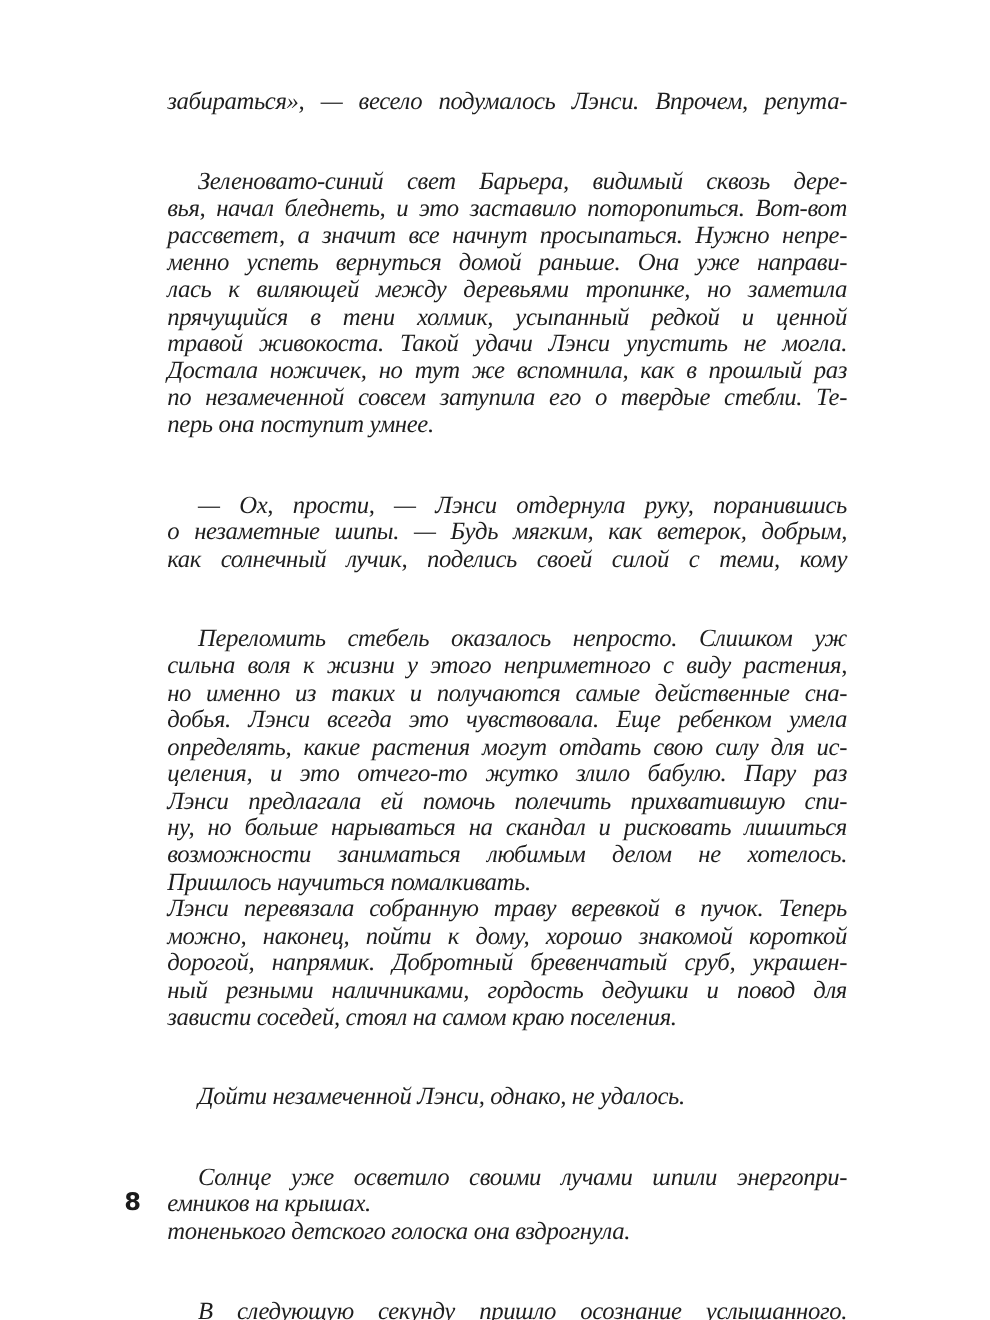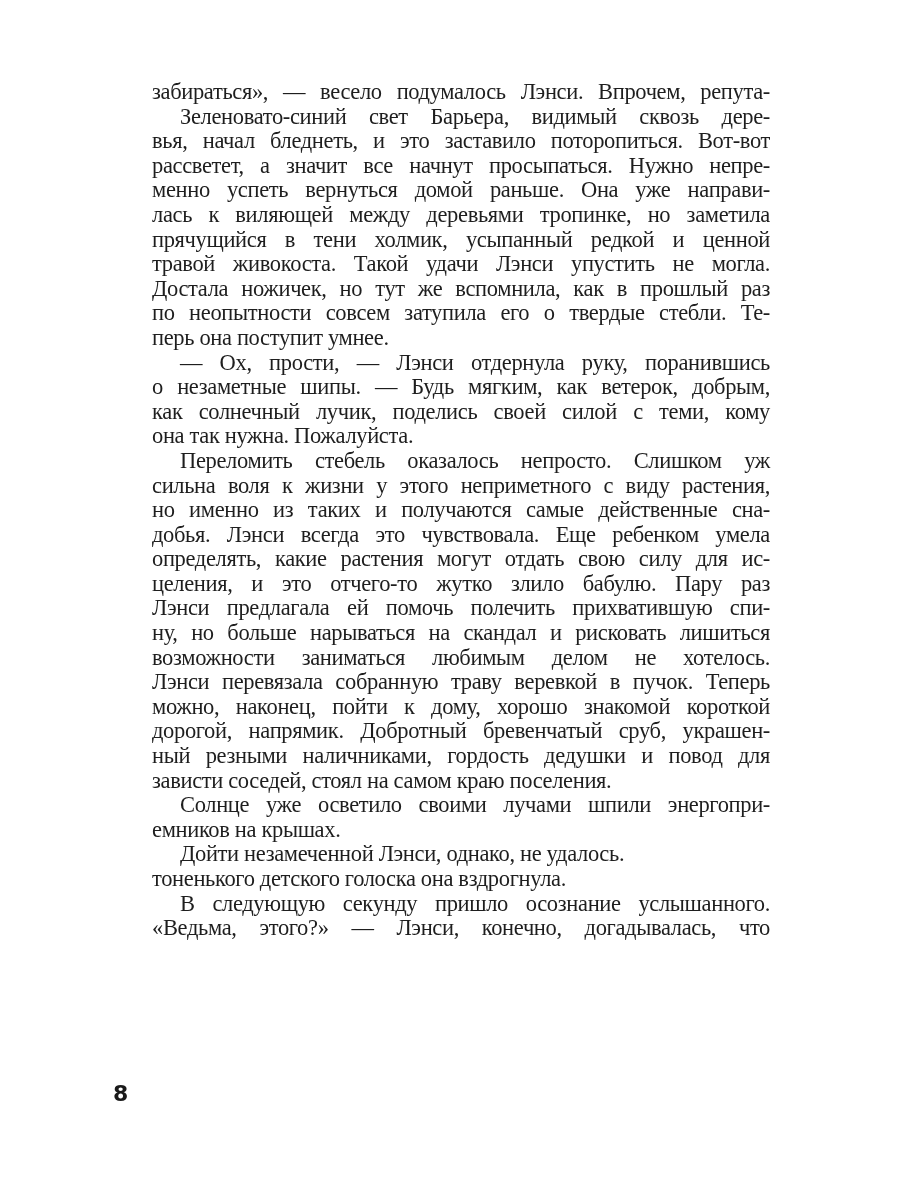--- a/index.html
+++ b/index.html
@@ -7,24 +7,24 @@
       width: 900px; height: 1200px; background: #ffffff; position: relative; overflow: hidden;
     }
     .page {
       position: absolute; left: 152px; top: 80px; width: 618px;
       font-family: "Liberation Serif", "DejaVu Serif", serif;
       font-size: 22.5px; line-height: 24.6px; color: #1e1e1e;
       letter-spacing: -0.35px;
     }
     .line {
       display: block; height: 24.6px; white-space: nowrap;
-      text-align: justify; text-align-last: justify;
+      text-align: justify; text-align-last: justify; font-style: italic;
     }
     .line.last { text-align-last: left; }
-    .line.indent { padding-left: 28px; }
+    .line.indent { padding-left: 28px; margin-top: 48px; }
     .page-number {
       position: absolute; left: 113px; top: 1081px;
       font-family: "DejaVu Sans", "Liberation Sans", sans-serif;
       font-weight: bold; font-size: 22px; color: #1a1a1a;
     }
   </style>
 </head>
 <body>
 
 <div class="page" id="page">
@@ -33,53 +33,53 @@
     </div>
     <div>
       <span class="line indent">Зеленовато-синий свет Барьера, видимый сквозь дере-</span>
       <span class="line">вья, начал бледнеть, и это заставило поторопиться. Вот-вот</span>
       <span class="line">рассветет, а значит все начнут просыпаться. Нужно непре-</span>
       <span class="line">менно успеть вернуться домой раньше. Она уже направи-</span>
       <span class="line">лась к виляющей между деревьями тропинке, но заметила</span>
       <span class="line">прячущийся в тени холмик, усыпанный редкой и ценной</span>
       <span class="line">травой живокоста. Такой удачи Лэнси упустить не могла.</span>
       <span class="line">Достала ножичек, но тут же вспомнила, как в прошлый раз</span>
-      <span class="line">по неопытности совсем затупила его о твердые стебли. Те-</span>
+      <span class="line">по незамеченной совсем затупила его о твердые стебли. Те-</span>
       <span class="line last">перь она поступит умнее.</span>
     </div>
     <div>
       <span class="line indent">— Ох, прости, — Лэнси отдернула руку, поранившись</span>
       <span class="line">о незаметные шипы. — Будь мягким, как ветерок, добрым,</span>
       <span class="line">как солнечный лучик, поделись своей силой с теми, кому</span>
-      <span class="line last">она так нужна. Пожалуйста.</span>
     </div>
     <div>
       <span class="line indent">Переломить стебель оказалось непросто. Слишком уж</span>
       <span class="line">сильна воля к жизни у этого неприметного с виду растения,</span>
       <span class="line">но именно из таких и получаются самые действенные сна-</span>
       <span class="line">добья. Лэнси всегда это чувствовала. Еще ребенком умела</span>
       <span class="line">определять, какие растения могут отдать свою силу для ис-</span>
       <span class="line">целения, и это отчего-то жутко злило бабулю. Пару раз</span>
       <span class="line">Лэнси предлагала ей помочь полечить прихватившую спи-</span>
       <span class="line">ну, но больше нарываться на скандал и рисковать лишиться</span>
       <span class="line">возможности заниматься любимым делом не хотелось.</span>
+      <span class="line last">Пришлось научиться помалкивать.</span>
     </div>
     <div>
       <span class="line">Лэнси перевязала собранную траву веревкой в пучок. Теперь</span>
       <span class="line">можно, наконец, пойти к дому, хорошо знакомой короткой</span>
       <span class="line">дорогой, напрямик. Добротный бревенчатый сруб, украшен-</span>
       <span class="line">ный резными наличниками, гордость дедушки и повод для</span>
       <span class="line last">зависти соседей, стоял на самом краю поселения.</span>
     </div>
     <div>
+      <span class="line indent last">Дойти незамеченной Лэнси, однако, не удалось.</span>
+    </div>
+    <div>
       <span class="line indent">Солнце уже осветило своими лучами шпили энергопри-</span>
       <span class="line last">емников на крышах.</span>
-    </div>
-    <div>
-      <span class="line indent last">Дойти незамеченной Лэнси, однако, не удалось.</span>
     </div>
     <div>
       <span class="line last">тоненького детского голоска она вздрогнула.</span>
     </div>
     <div>
       <span class="line indent">В следующую секунду пришло осознание услышанного.</span>
       <span class="line">«Ведьма, этого?» — Лэнси, конечно, догадывалась, что</span>
     </div>
   </div>
 <div class="page-number">8</div>

